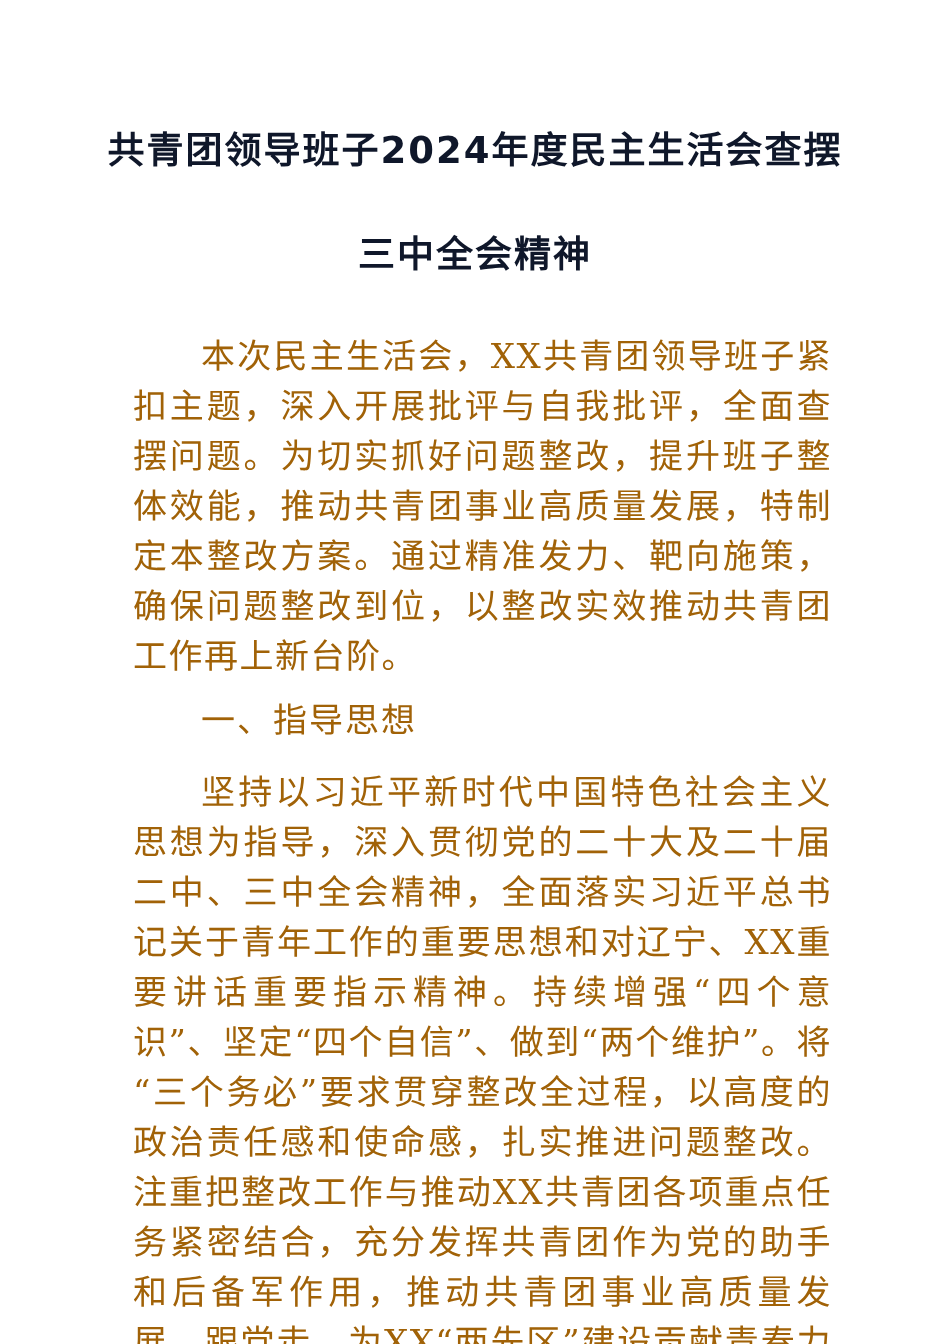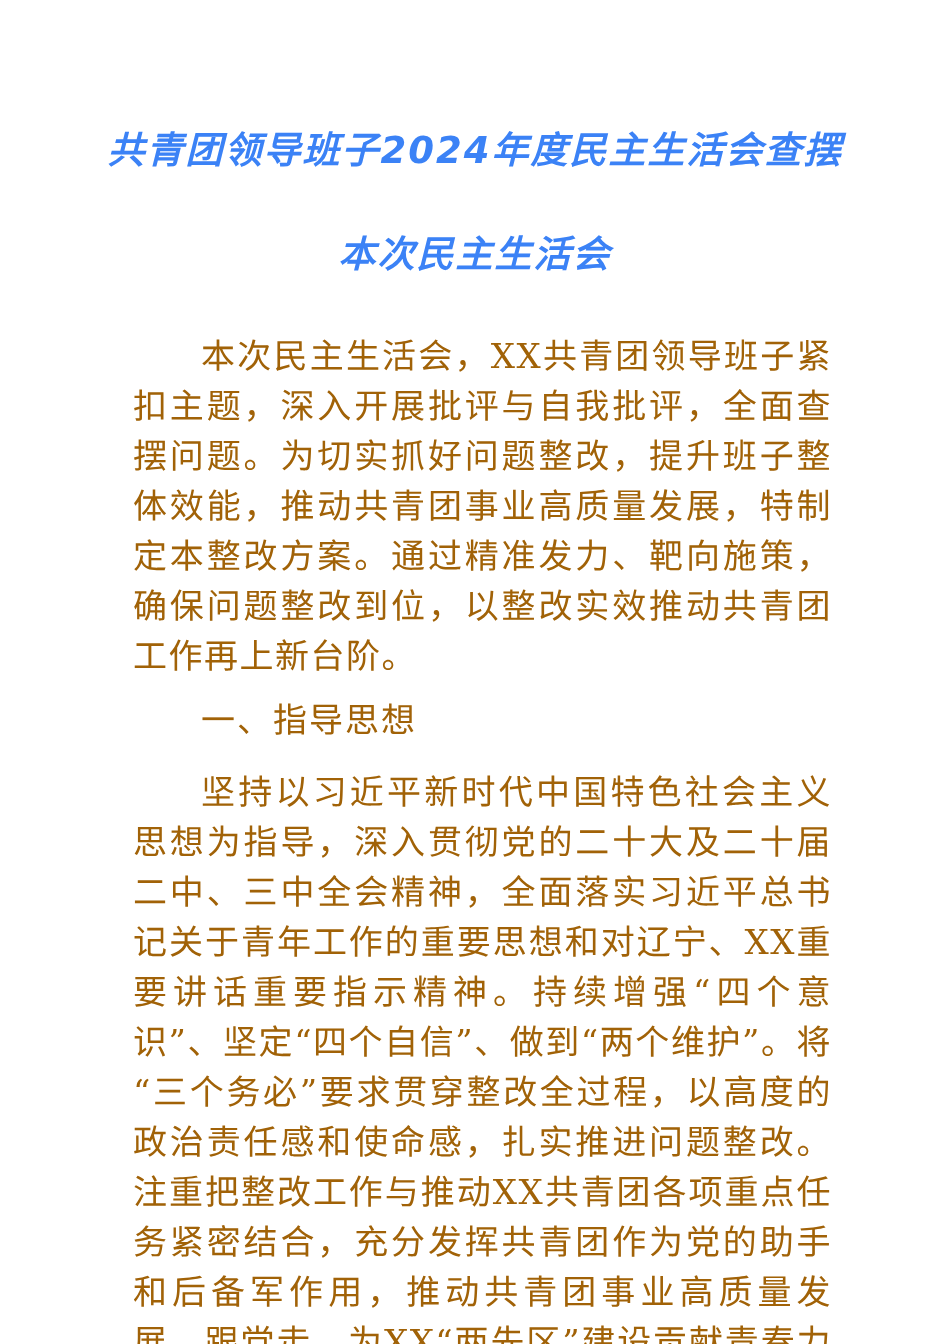--- a/index.html
+++ b/index.html
@@ -17,22 +17,21 @@
     overflow: hidden;
   }
   .doc-title {
     margin-top: 99px;
     text-align: center;
     font-family: "DejaVu Sans", "Liberation Sans", sans-serif;
     font-weight: 700;
     font-size: 37px;
     line-height: 104px;
     letter-spacing: 2px;
-    color: #3b82f6;
-    font-style: italic;
+    color: #0f172a;
   }
   .doc-body {
     margin: 24px 118px 0 133px;
     font-family: "DejaVu Serif", "Liberation Serif", serif;
     font-size: 34px;
     line-height: 50px;
     letter-spacing: 1.5px;
     text-align: justify;
     text-justify: inter-ideograph;
     color: #a16207;
@@ -49,21 +48,21 @@
     letter-spacing: 2px;
   }
 </style>
 </head>
 <body>
 
 <div class="page">
 
   <div class="doc-title">
     <div>共青团领导班子2024年度民主生活会查摆</div>
-    <div>本次民主生活会</div>
+    <div>三中全会精神</div>
   </div>
 
   <div class="doc-body">
     <p class="body-para">本次民主生活会，XX共青团领导班子紧扣主题，深入开展批评与自我批评，全面查摆问题。为切实抓好问题整改，提升班子整体效能，推动共青团事业高质量发展，特制定本整改方案。通过精准发力、靶向施策，确保问题整改到位，以整改实效推动共青团工作再上新台阶。</p>
 
     <p class="heading-para">一、指导思想</p>
 
     <p class="body-para">坚持以习近平新时代中国特色社会主义思想为指导，深入贯彻党的二十大及二十届二中、三中全会精神，全面落实习近平总书记关于青年工作的重要思想和对辽宁、XX重要讲话重要指示精神。持续增强“四个意识”、坚定“四个自信”、做到“两个维护”。将“三个务必”要求贯穿整改全过程，以高度的政治责任感和使命感，扎实推进问题整改。注重把整改工作与推动XX共青团各项重点任务紧密结合，充分发挥共青团作为党的助手和后备军作用，推动共青团事业高质量发展、跟党走，为XX“两先区”建设贡献青春力量。强化理论武装，筑牢思想根基，以改革创新精神加强自</p>
   </div>
 

